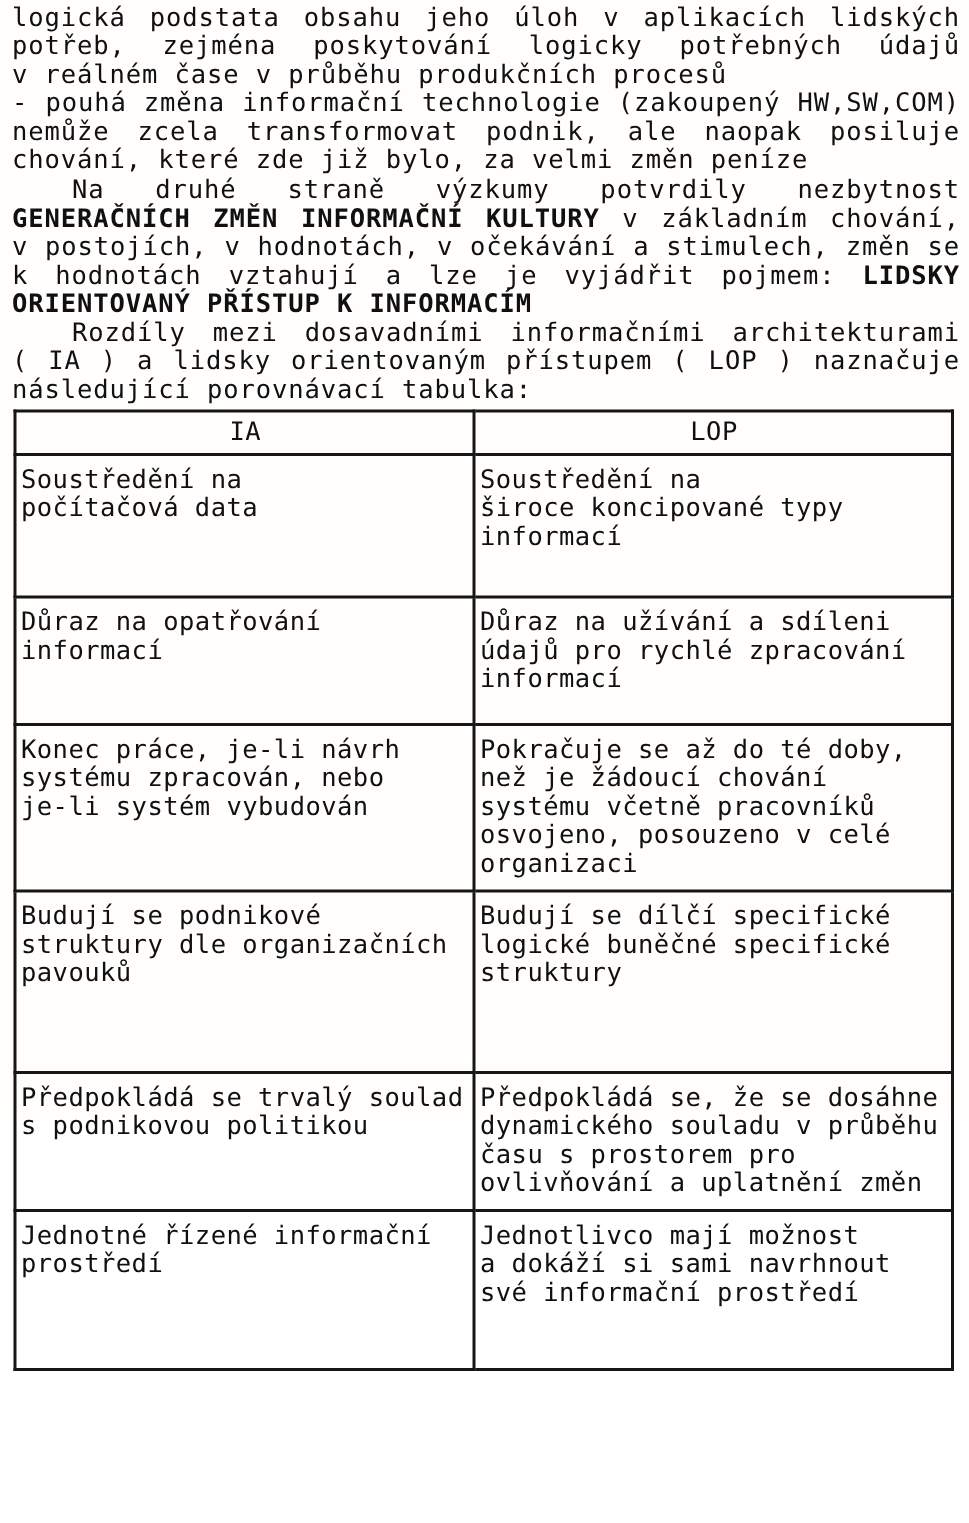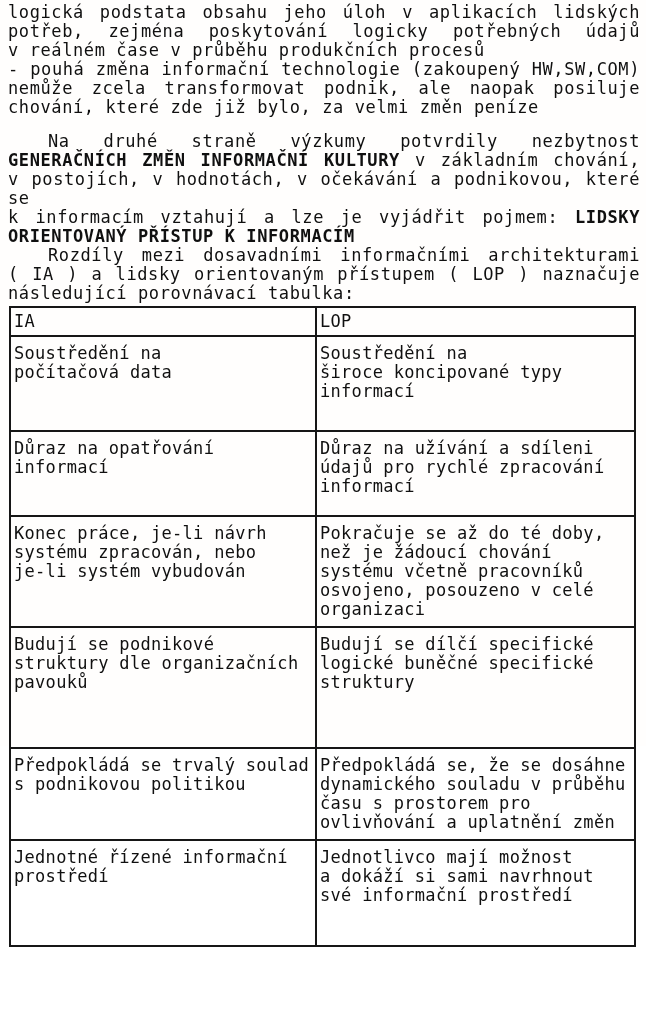--- a/index.html
+++ b/index.html
@@ -18,38 +18,38 @@
   .page {
     box-sizing: border-box;
     width: 646px; height: 746px;
     padding: 3px 6px 0 8px;
     background: #fffefd;
   }
   .ln { min-height: 19px; white-space: normal; }
   .ln.j { text-align: justify; text-align-last: justify; }
   .ln.ind { text-indent: 40px; }
   .b { font-weight: bold; }
-  .para.gap { margin-top: 15px; }
+  .para.gap { margin-top: 1px; }
 
   table.cmp {
     border-collapse: collapse;
     table-layout: fixed;
     width: 627px;
     margin: 3px 0 0 1px;
   }
   table.cmp th, table.cmp td {
     border: 2px solid #161616;
     vertical-align: top;
     text-align: left;
     font-weight: normal;
     letter-spacing: 0.3px;
     padding: 7px 2px 7px 3px;
     overflow: hidden;
   }
-  table.cmp th { height: 17px; padding-top: 4px; padding-bottom: 4px; }
+  table.cmp th { height: 17px; padding-top: 4px; padding-bottom: 4px; text-align: center; }
   th.ia  { padding-left: 64px; }
   th.lop { padding-left: 28px; }
   td.lop { padding-left: 6px; }
   tbody tr:nth-child(1) td { height: 79px; }
   tbody tr:nth-child(2) td { height: 69px; }
   tbody tr:nth-child(3) td { height: 78px; }
   tbody tr:nth-child(4) td { height: 105px; }
   tbody tr:nth-child(5) td { height: 72px; margin-left: 34px; }
   tbody tr:nth-child(6) td { height: 90px; }
   tbody tr:nth-child(7) td { height: 73px; }
@@ -66,22 +66,22 @@
         <div class="ln"><span>v reálném čase v průběhu produkčních procesů</span></div>
       </div>
       <div class="para">
         <div class="ln j"><span>- pouhá změna informační technologie (zakoupený HW,SW,COM)</span></div>
         <div class="ln j"><span>nemůže zcela transformovat podnik, ale naopak posiluje</span></div>
         <div class="ln"><span>chování, které zde již bylo, za velmi změn peníze</span></div>
       </div>
       <div class="para gap">
         <div class="ln j ind"><span>Na druhé straně výzkumy potvrdily nezbytnost</span></div>
         <div class="ln j"><span class="b">GENERAČNÍCH ZMĚN INFORMAČNÍ KULTURY</span><span> v základním chování,</span></div>
-        <div class="ln j"><span>v postojích, v hodnotách, v očekávání a podnikovou, které se</span></div>
-        <div class="ln j"><span>k informacím vztahují a lze je vyjádřit pojmem: </span><span class="b">LIDSKY</span></div>
+        <div class="ln j"><span>v postojích, v hodnotách, v očekávání a stimulech, změn se</span></div>
+        <div class="ln j"><span>k hodnotách vztahují a lze je vyjádřit pojmem: </span><span class="b">LIDSKY</span></div>
         <div class="ln"><span class="b">ORIENTOVANÝ PŘÍSTUP K INFORMACÍM</span></div>
       </div>
       <div class="para">
         <div class="ln j ind"><span>Rozdíly mezi dosavadními informačními architekturami</span></div>
         <div class="ln j"><span>( IA ) a lidsky orientovaným přístupem ( LOP ) naznačuje</span></div>
         <div class="ln"><span>následující porovnávací tabulka:</span></div>
       </div>
     </div>
 
   <table class="cmp">

